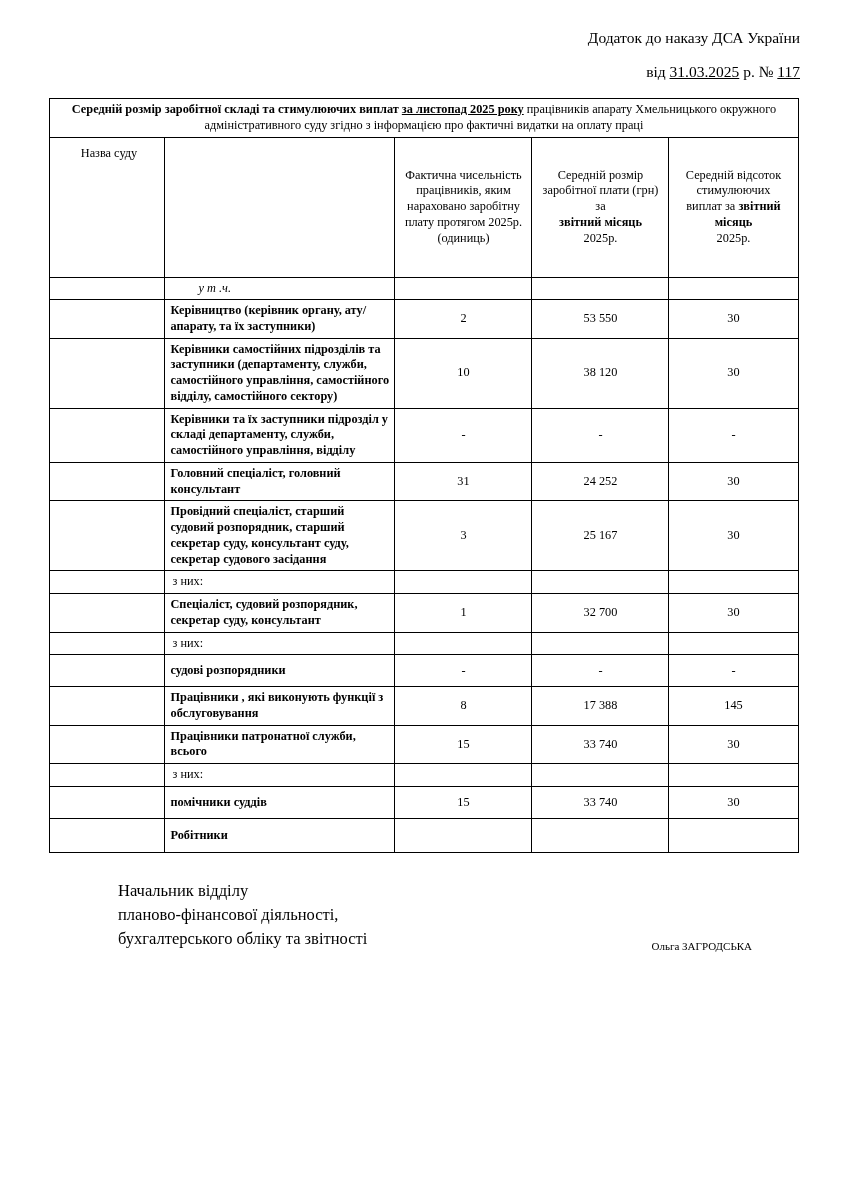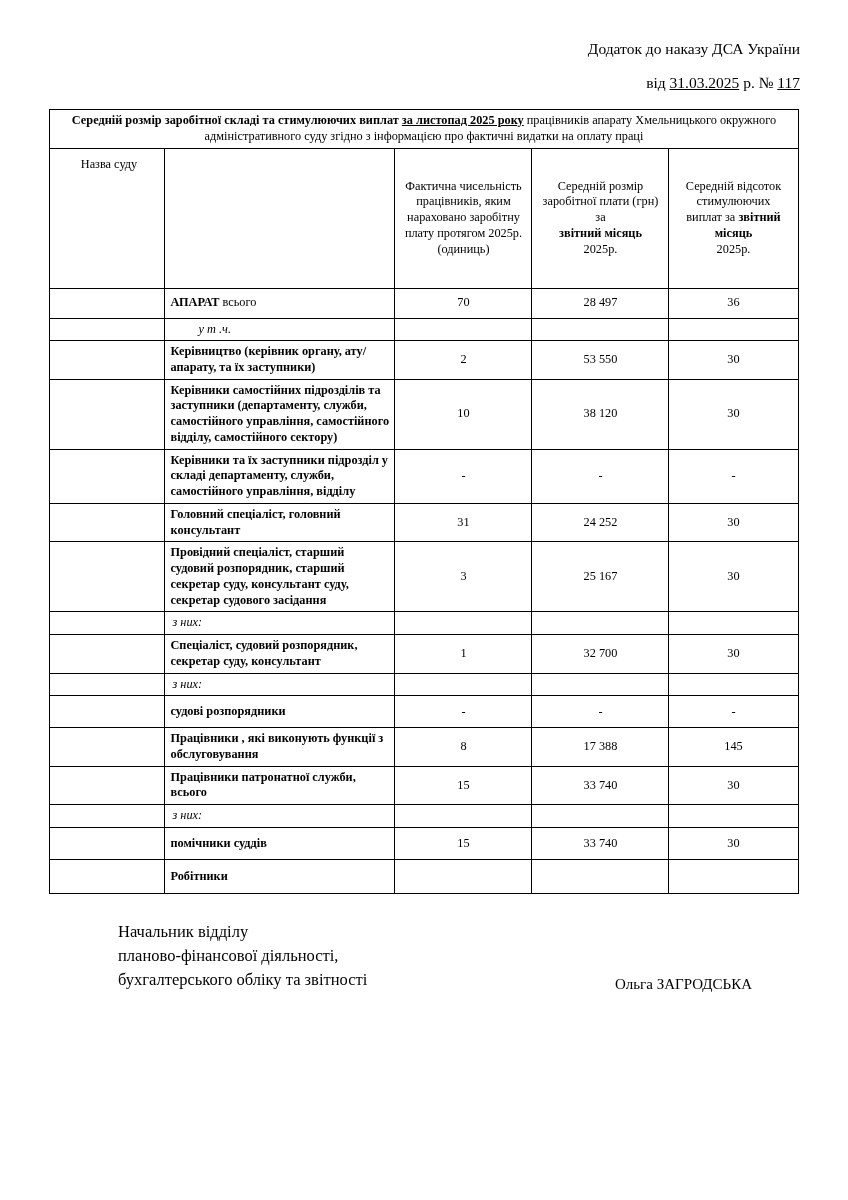--- a/index.html
+++ b/index.html
@@ -19,21 +19,21 @@
     min-height: 1200px;
     box-sizing: border-box;
     padding: 26px 48px 0 48px;
     position: relative;
   }
   .header-block {
     text-align: right;
     font-size: 15.5px;
     line-height: 1.55;
   }
-  .header-line1 { margin-bottom: 10px; margin-top: 11px; }
+  .header-line1 { margin-bottom: 10px; }
   .header-line2 { margin-bottom: 14px; }
   .header-line2 .underline-num { text-decoration: underline; }
 
   table.main {
     border-collapse: collapse;
     width: 748px;
     margin: 0 auto;
     table-layout: fixed;
   }
   table.main td, table.main th {
@@ -69,21 +69,21 @@
   .col-head b { font-weight: bold; }
 
   .label-cell {
     font-weight: bold;
     text-align: left;
     font-size: 12.3px;
     line-height: 1.3;
     padding-left: 7px;
   }
   .label-cell.italic { font-style: italic; font-weight: normal; padding-left: 33px; }
-  .label-cell.italic-indent { font-style: italic; font-weight: normal; padding-left: 7px; }
+  .label-cell.italic-indent { font-weight: normal; padding-left: 7px; }
   .label-cell .reg { font-weight: normal; }
   .num-cell {
     text-align: center;
     font-size: 12.8px;
   }
   .empty-cell { }
 
   .r-h1 { height: 30px; }
   .r-h-small { height: 22px; }
   .r-h2 { height: 38px; }
@@ -104,21 +104,21 @@
   }
   .signature .sig-left {
     display: inline-block;
     width: 520px;
     vertical-align: top;
   }
   .signature .sig-right {
     position: absolute;
     right: 48px;
     bottom: 4px;
-    font-size: 15px;
+    font-size: 11px;
     white-space: nowrap;
   }
 </style>
 </head>
 <body>
 
 <div class="page">
 
   <div class="header-block">
     <div class="header-line1">Додаток до наказу ДСА України</div>
@@ -151,27 +151,20 @@
         </td>
         <td class="col-head">
           <span>Середній відсоток</span><br>
           <span>стимулюючих</span><br>
           <span>виплат за </span><b>звітний</b><br>
           <b>місяць</b><br>
           <span>2025р.</span>
         </td>
       </tr>
 
-      <tr class="r-h1">
-        <td class="empty-cell"></td>
-        <td class="label-cell"><b>АПАРАТ</b><span class="reg"> всього</span></td>
-        <td class="num-cell">70</td>
-        <td class="num-cell">28 497</td>
-        <td class="num-cell">36</td>
-      </tr>
 
       <tr class="r-h-small">
         <td class="empty-cell"></td>
         <td class="label-cell italic">у т .ч.</td>
         <td class="num-cell"></td>
         <td class="num-cell"></td>
         <td class="num-cell"></td>
       </tr>
 
       <tr class="r-h2">

